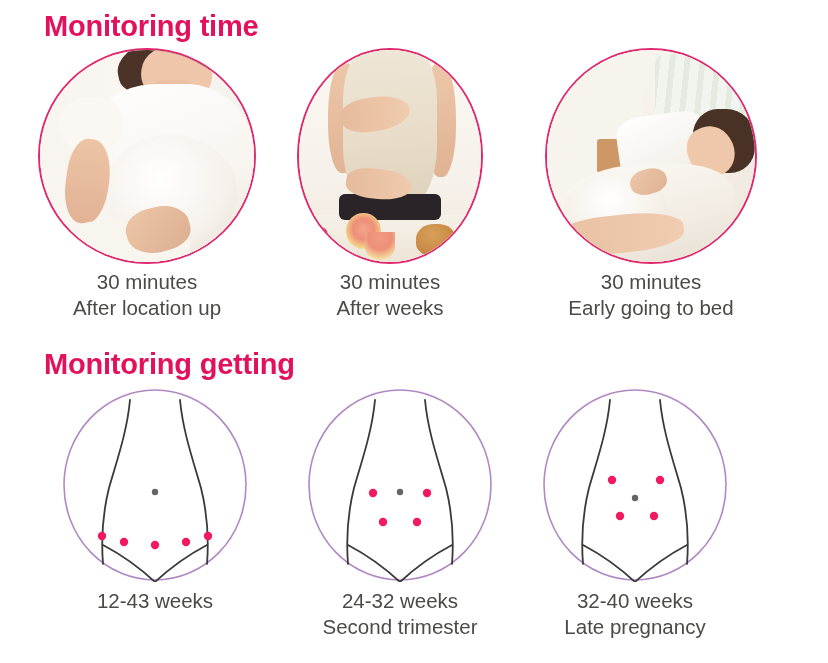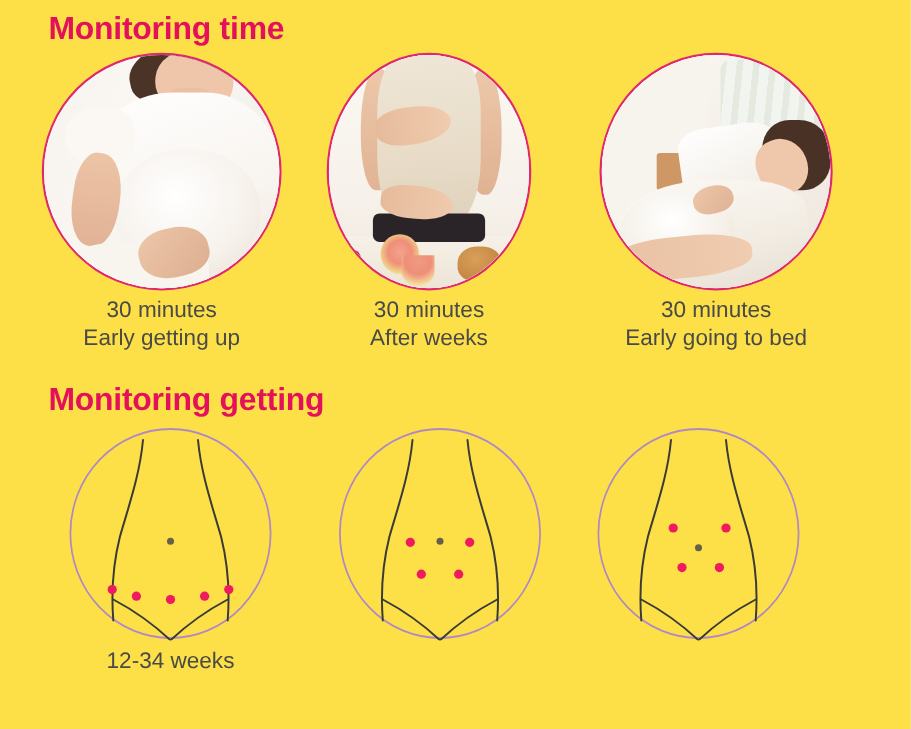--- a/index.html
+++ b/index.html
@@ -10,21 +10,21 @@
   body {
     width: 828px;
     height: 663px;
     overflow: hidden;
     font-family: "Liberation Sans", sans-serif;
     position: relative;
   }
   .page {
     position: absolute;
     inset: 0;
-    background: #fde047;
+    background: #ffffff;
   }
 
   
   .section-heading {
     position: absolute;
     font-size: 29px;
     font-weight: 700;
     letter-spacing: -0.2px;
     color: #E3105C;
     white-space: nowrap;
@@ -334,21 +334,21 @@
           <div class="bump"></div>
           <div class="handsTop"></div>
           <div class="armNear"></div>
         </div>
       </div>
     </div>
   </div>
 
   <div class="caption" style="left:38px; top:269px; width:218px;">
     <div>30 minutes</div>
-    <div>Early getting up</div>
+    <div>After location up</div>
   </div>
 
   <div class="caption" style="left:297px; top:269px; width:186px;">
     <div>30 minutes</div>
     <div>After weeks</div>
   </div>
 
   <div class="caption" style="left:545px; top:269px; width:212px;">
     <div>30 minutes</div>
     <div>Early going to bed</div>
@@ -399,18 +399,26 @@
         <circle cx="93" cy="110" r="3.2" fill="#4A4A4A" opacity="0.85"></circle>
         <circle cx="70" cy="92" r="4.2" fill="#F01A60"></circle>
         <circle cx="118" cy="92" r="4.2" fill="#F01A60"></circle>
         <circle cx="78" cy="128" r="4.2" fill="#F01A60"></circle>
         <circle cx="112" cy="128" r="4.2" fill="#F01A60"></circle>
       </svg>
     </div>
   </div>
 
   <div class="caption" style="left:62px; top:588px; width:186px;">
-    <div>12-34 weeks</div>
-  </div>
-
-
+    <div>12-43 weeks</div>
+  </div>
+
+  <div class="caption" style="left:307px; top:588px; width:186px;">
+    <div>24-32 weeks</div>
+    <div>Second trimester</div>
+  </div>
+
+  <div class="caption" style="left:542px; top:588px; width:186px;">
+    <div>32-40 weeks</div>
+    <div>Late pregnancy</div>
+  </div>
 
 </div>
 
 </body></html>

